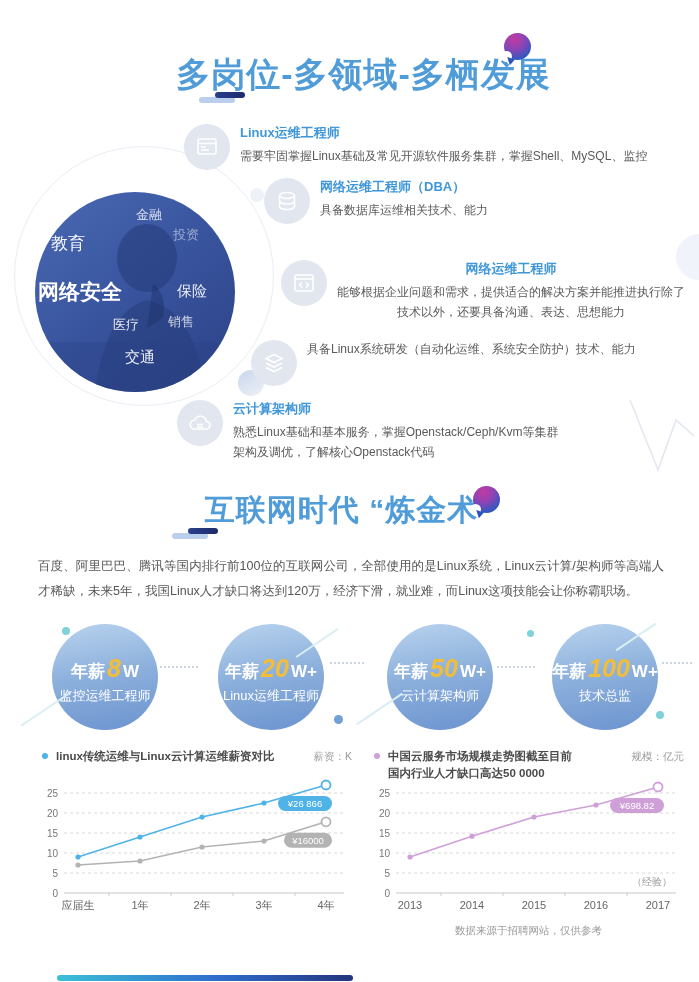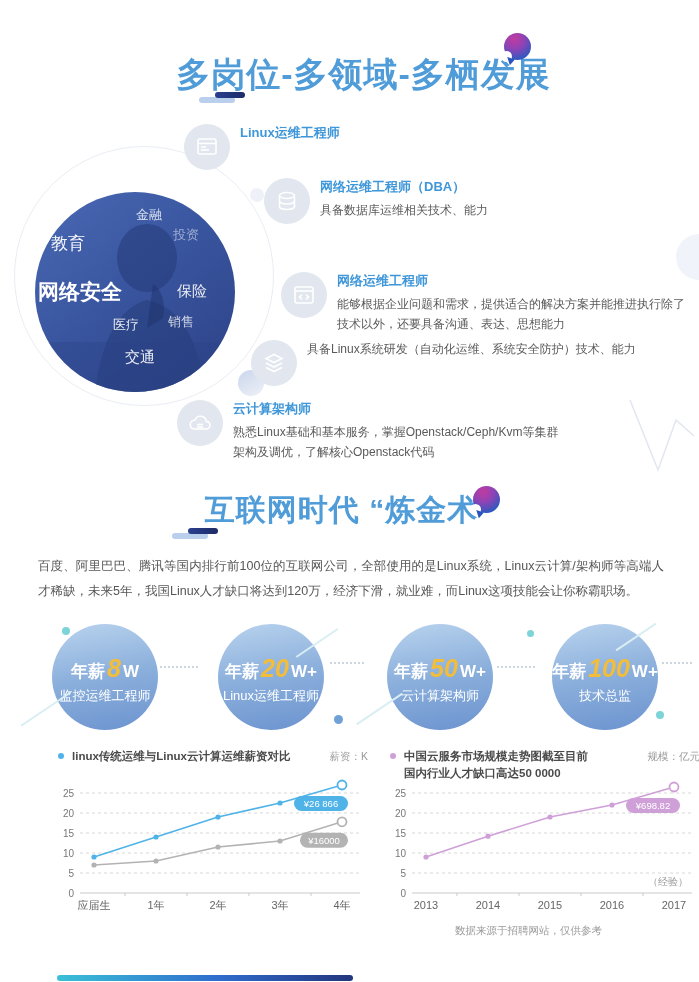--- a/index.html
+++ b/index.html
@@ -45,21 +45,21 @@
   .zigzag{position:absolute;left:626px;top:392px;}
 
   
   .career{position:absolute;display:flex;align-items:flex-start;}
   .career-icon{flex:0 0 46px;width:46px;height:46px;border-radius:50%;background:#e2e6ef;
       display:flex;align-items:center;justify-content:center;margin-right:10px;}
   .career-title{font-size:13px;font-weight:bold;color:#3f97d9;margin-bottom:5px;}
   .career-desc{font-size:12px;color:#5a5a5a;line-height:1.65;}
   .ci-1{left:184px;top:124px;width:480px;}
   .ci-2{left:264px;top:178px;width:400px;}
-  .ci-3{left:281px;top:272px;width:410px;} .ci-3 .career-desc{width:348px;}
+  .ci-3{left:281px;top:260px;width:410px;text-align:center;} .ci-3 .career-desc{width:348px;}
   .ci-4{left:251px;top:340px;width:430px;}
   .ci-5{left:177px;top:400px;width:500px;} .ci-5 .career-desc{width:332px;}
 
   
   .intro{position:absolute;left:38px;top:554px;width:626px;font-size:12.5px;color:#565656;
       line-height:2.0;text-align:justify;}
 
   
   .sal{position:absolute;width:106px;height:106px;border-radius:50%;color:#fff;text-align:center;
       background:linear-gradient(170deg,#b9d3ee 0%,#8cb0dc 48%,#6b93cf 100%);}
@@ -78,21 +78,21 @@
   .dl-2{left:292px;top:642px;width:50px;transform:rotate(-34deg);}
   .dl-3{left:352px;top:708px;width:55px;transform:rotate(-34deg);}
   .dl-4{left:612px;top:636px;width:48px;transform:rotate(-34deg);}
   .dotline{position:absolute;border-top:2px dotted #cdd5de;}
   .dt-1{left:160px;top:666px;width:38px;}
   .dt-2{left:330px;top:662px;width:34px;}
   .dt-3{left:497px;top:666px;width:38px;}
   .dt-4{left:662px;top:662px;width:30px;}
 
   
-  .chart{position:absolute;width:312px;height:184px;margin-left:16px;}
+  .chart{position:absolute;width:312px;height:184px;}
   .chart-l{left:40px;top:748px;} .chart-r{left:372px;top:748px;}
   .chart-head{position:absolute;left:0;top:0;right:0;}
   .chart-bullet{position:absolute;left:2px;top:5px;width:6px;height:6px;border-radius:50%;}
   .chart-title{margin-left:16px;font-size:11.5px;font-weight:bold;color:#4a4a4a;line-height:1.5;width:250px;}
   .chart-unit{position:absolute;right:0;top:2px;font-size:10.5px;color:#9a9a9a;}
   .chart-svg{position:absolute;left:0;top:27px;}
 
   .footer-note{position:absolute;left:455px;top:924px;font-size:10.5px;color:#9a9a9a;}
   .bottom-strip{position:absolute;left:57px;top:975px;width:296px;height:6px;border-radius:3px;
       background:linear-gradient(90deg,#3bc0d8 0%,#2f6ccc 55%,#23357e 100%);}
@@ -137,20 +137,21 @@
     <div class="career-icon">
       <svg width="26" height="26" viewBox="0 0 26 26" fill="none" stroke="#fff" stroke-width="1.6">
         <rect x="4" y="5" width="18" height="15" rx="2"></rect>
           <line x1="4" y1="9.5" x2="22" y2="9.5"></line>
         <line x1="7" y1="13" x2="12" y2="13"></line>
           <line x1="7" y1="16" x2="15" y2="16"></line>
       </svg>
     </div>
     <div class="career-text">
       <div class="career-title">Linux运维工程师</div>
+      <div class="career-desc">需要牢固掌握Linux基础及常见开源软件服务集群，掌握Shell、MySQL、监控</div>
     </div>
   </div>
 
   <div class="career ci-2">
     <div class="career-icon">
       <svg width="26" height="26" viewBox="0 0 26 26" fill="none" stroke="#fff" stroke-width="1.6">
         <ellipse cx="13" cy="7.5" rx="7.5" ry="3"></ellipse>
         <path d="M5.5 7.5 v11 c0 1.7 3.4 3 7.5 3 s7.5 -1.3 7.5 -3 v-11"></path>
         <path d="M5.5 13 c0 1.7 3.4 3 7.5 3 s7.5 -1.3 7.5 -3"></path>
       </svg>

